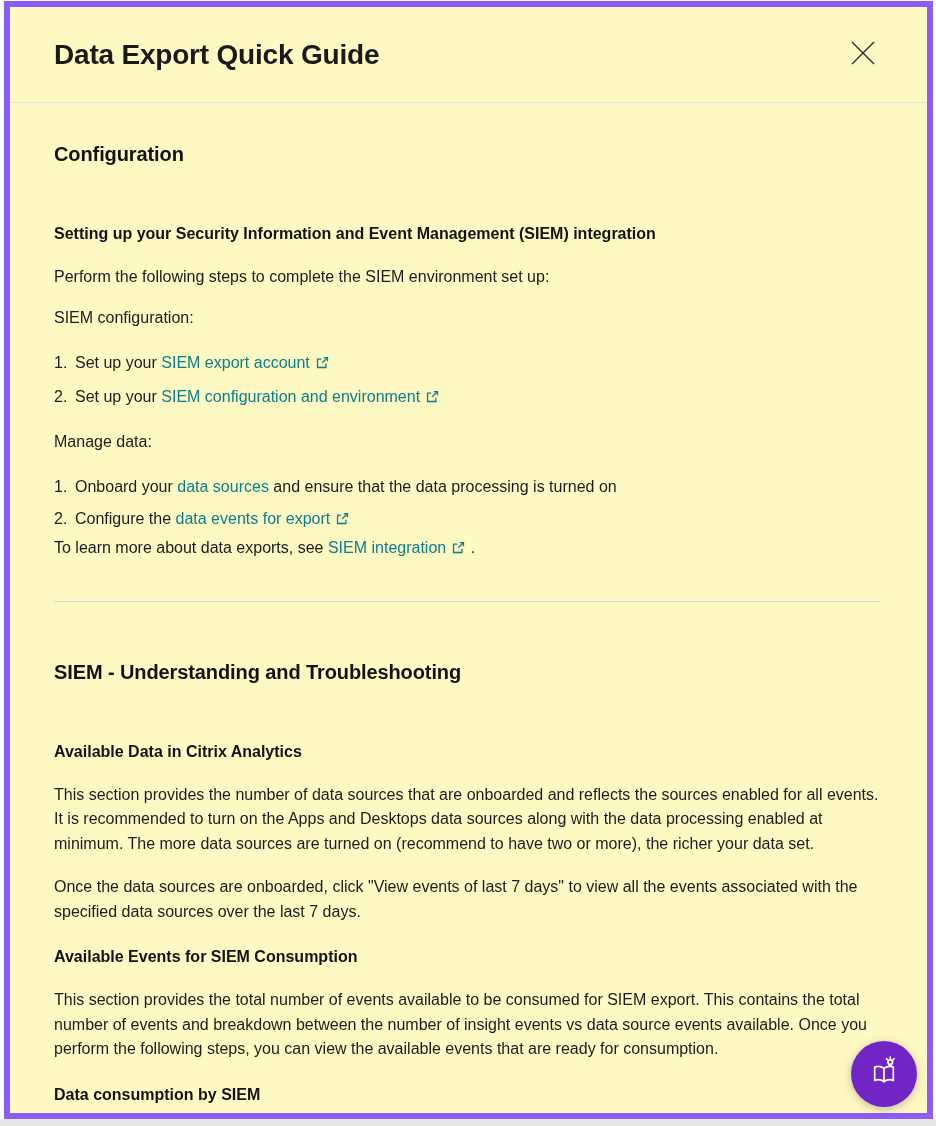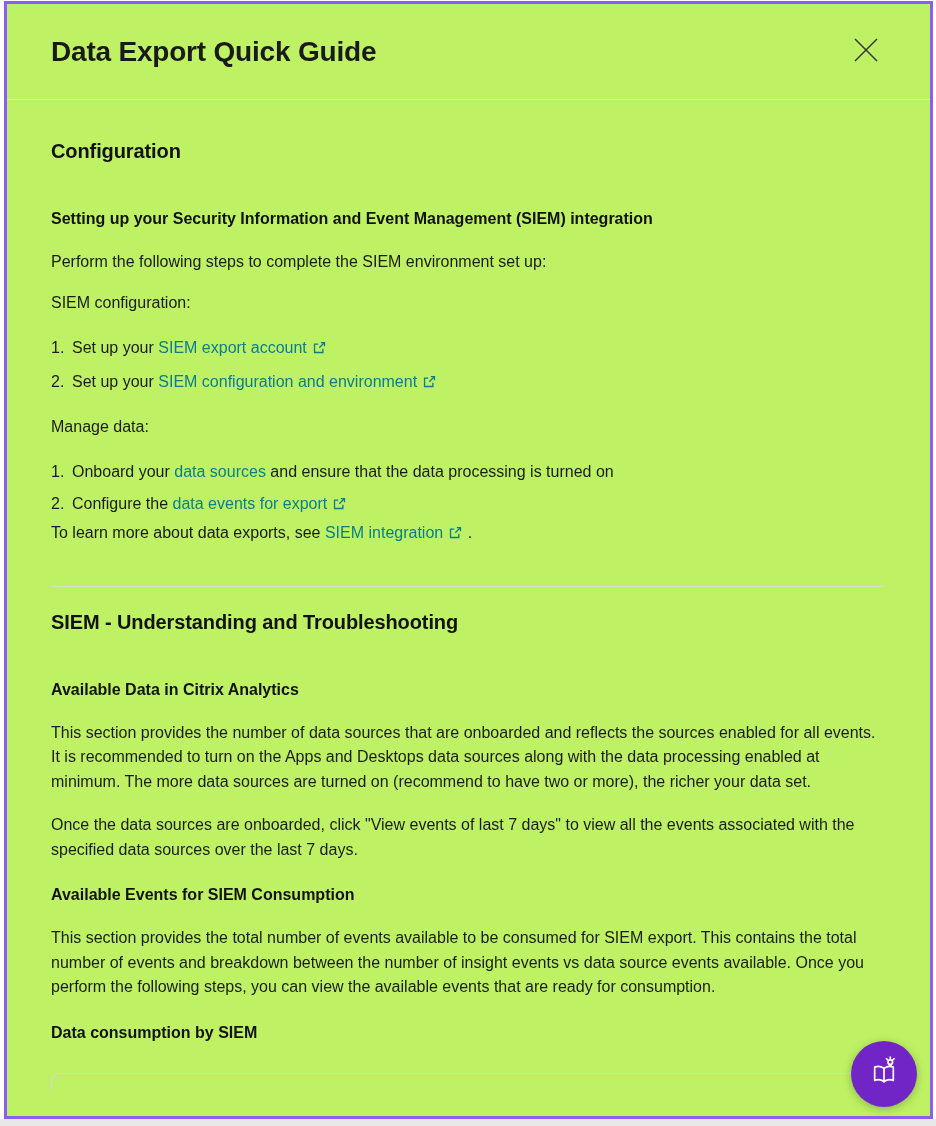--- a/index.html
+++ b/index.html
@@ -6,22 +6,22 @@
   html, body { width: 936px; height: 1126px; background: #ffffff; font-family: "Liberation Sans", sans-serif; }
   body { position: relative; overflow: hidden; }
 
   .bottom-strip {
     position: absolute; left: 0; right: 0; bottom: 0; height: 7px;
     background: #e8e8e8;
   }
 
   .modal {
     position: absolute; top: 1px; left: 4px; right: 3px; bottom: 7px;
-    background: #bef264;
-    border: 3px solid #8b5cf6;
+    background: #fef9c3;
+    border: 6px solid #8b5cf6;
     overflow: hidden;
   }
 
   .modal-header {
     height: 96px;
     border-bottom: 1px solid #e2e2e2;
     display: flex; align-items: center; justify-content: space-between;
     padding: 0 48px 0 44px;
   }
   .modal-title {
@@ -33,21 +33,21 @@
   }
 
   .content { padding: 0 46px 0 44px; color: #1a1a1a; }
 
   .section-heading {
     font-size: 20px; font-weight: 700; color: #121212; letter-spacing: -0.1px;
     margin-top: 38px; line-height: 26px;
   }
   .bold-subhead {
     font-size: 16px; font-weight: 700; color: #121212; line-height: 22px;
-    margin-top: 44px;
+    margin-top: 56px;
   }
   .bold-subhead.tight { margin-top: 22px; }
   .para {
     font-size: 16px; line-height: 24.5px; color: #1c1c1c; margin-top: 20px;
   }
   .para.gap { margin-top: 19px; }
   .label-line { font-size: 16px; line-height: 22px; color: #1c1c1c; margin-top: 17px; }
 
   ol.steps { list-style: none; margin-top: 23px; }
   ol.steps li {
@@ -62,21 +62,21 @@
     display: inline; white-space: nowrap;
   }
   .ext-icon { vertical-align: -2px; margin-left: 5px; }
 
   .learn-line { font-size: 16px; line-height: 22px; margin-top: 5px; }
 
   hr.divider {
     border: none; border-top: 1px solid #d9d9d9;
     margin-top: 40px; margin-bottom: 0;
   }
-  .section-heading.after-divider { margin-top: 22px; }
+  .section-heading.after-divider { margin-top: 57px; }
 
   .preview-box {
     margin-top: 29px; height: 16px;
     border: 1px solid #d8d8d8; border-bottom: none;
     border-radius: 8px 8px 0 0;
   }
 
   .fab {
     position: absolute; right: 19px; bottom: 19px;
     width: 66px; height: 66px; border-radius: 50%;

